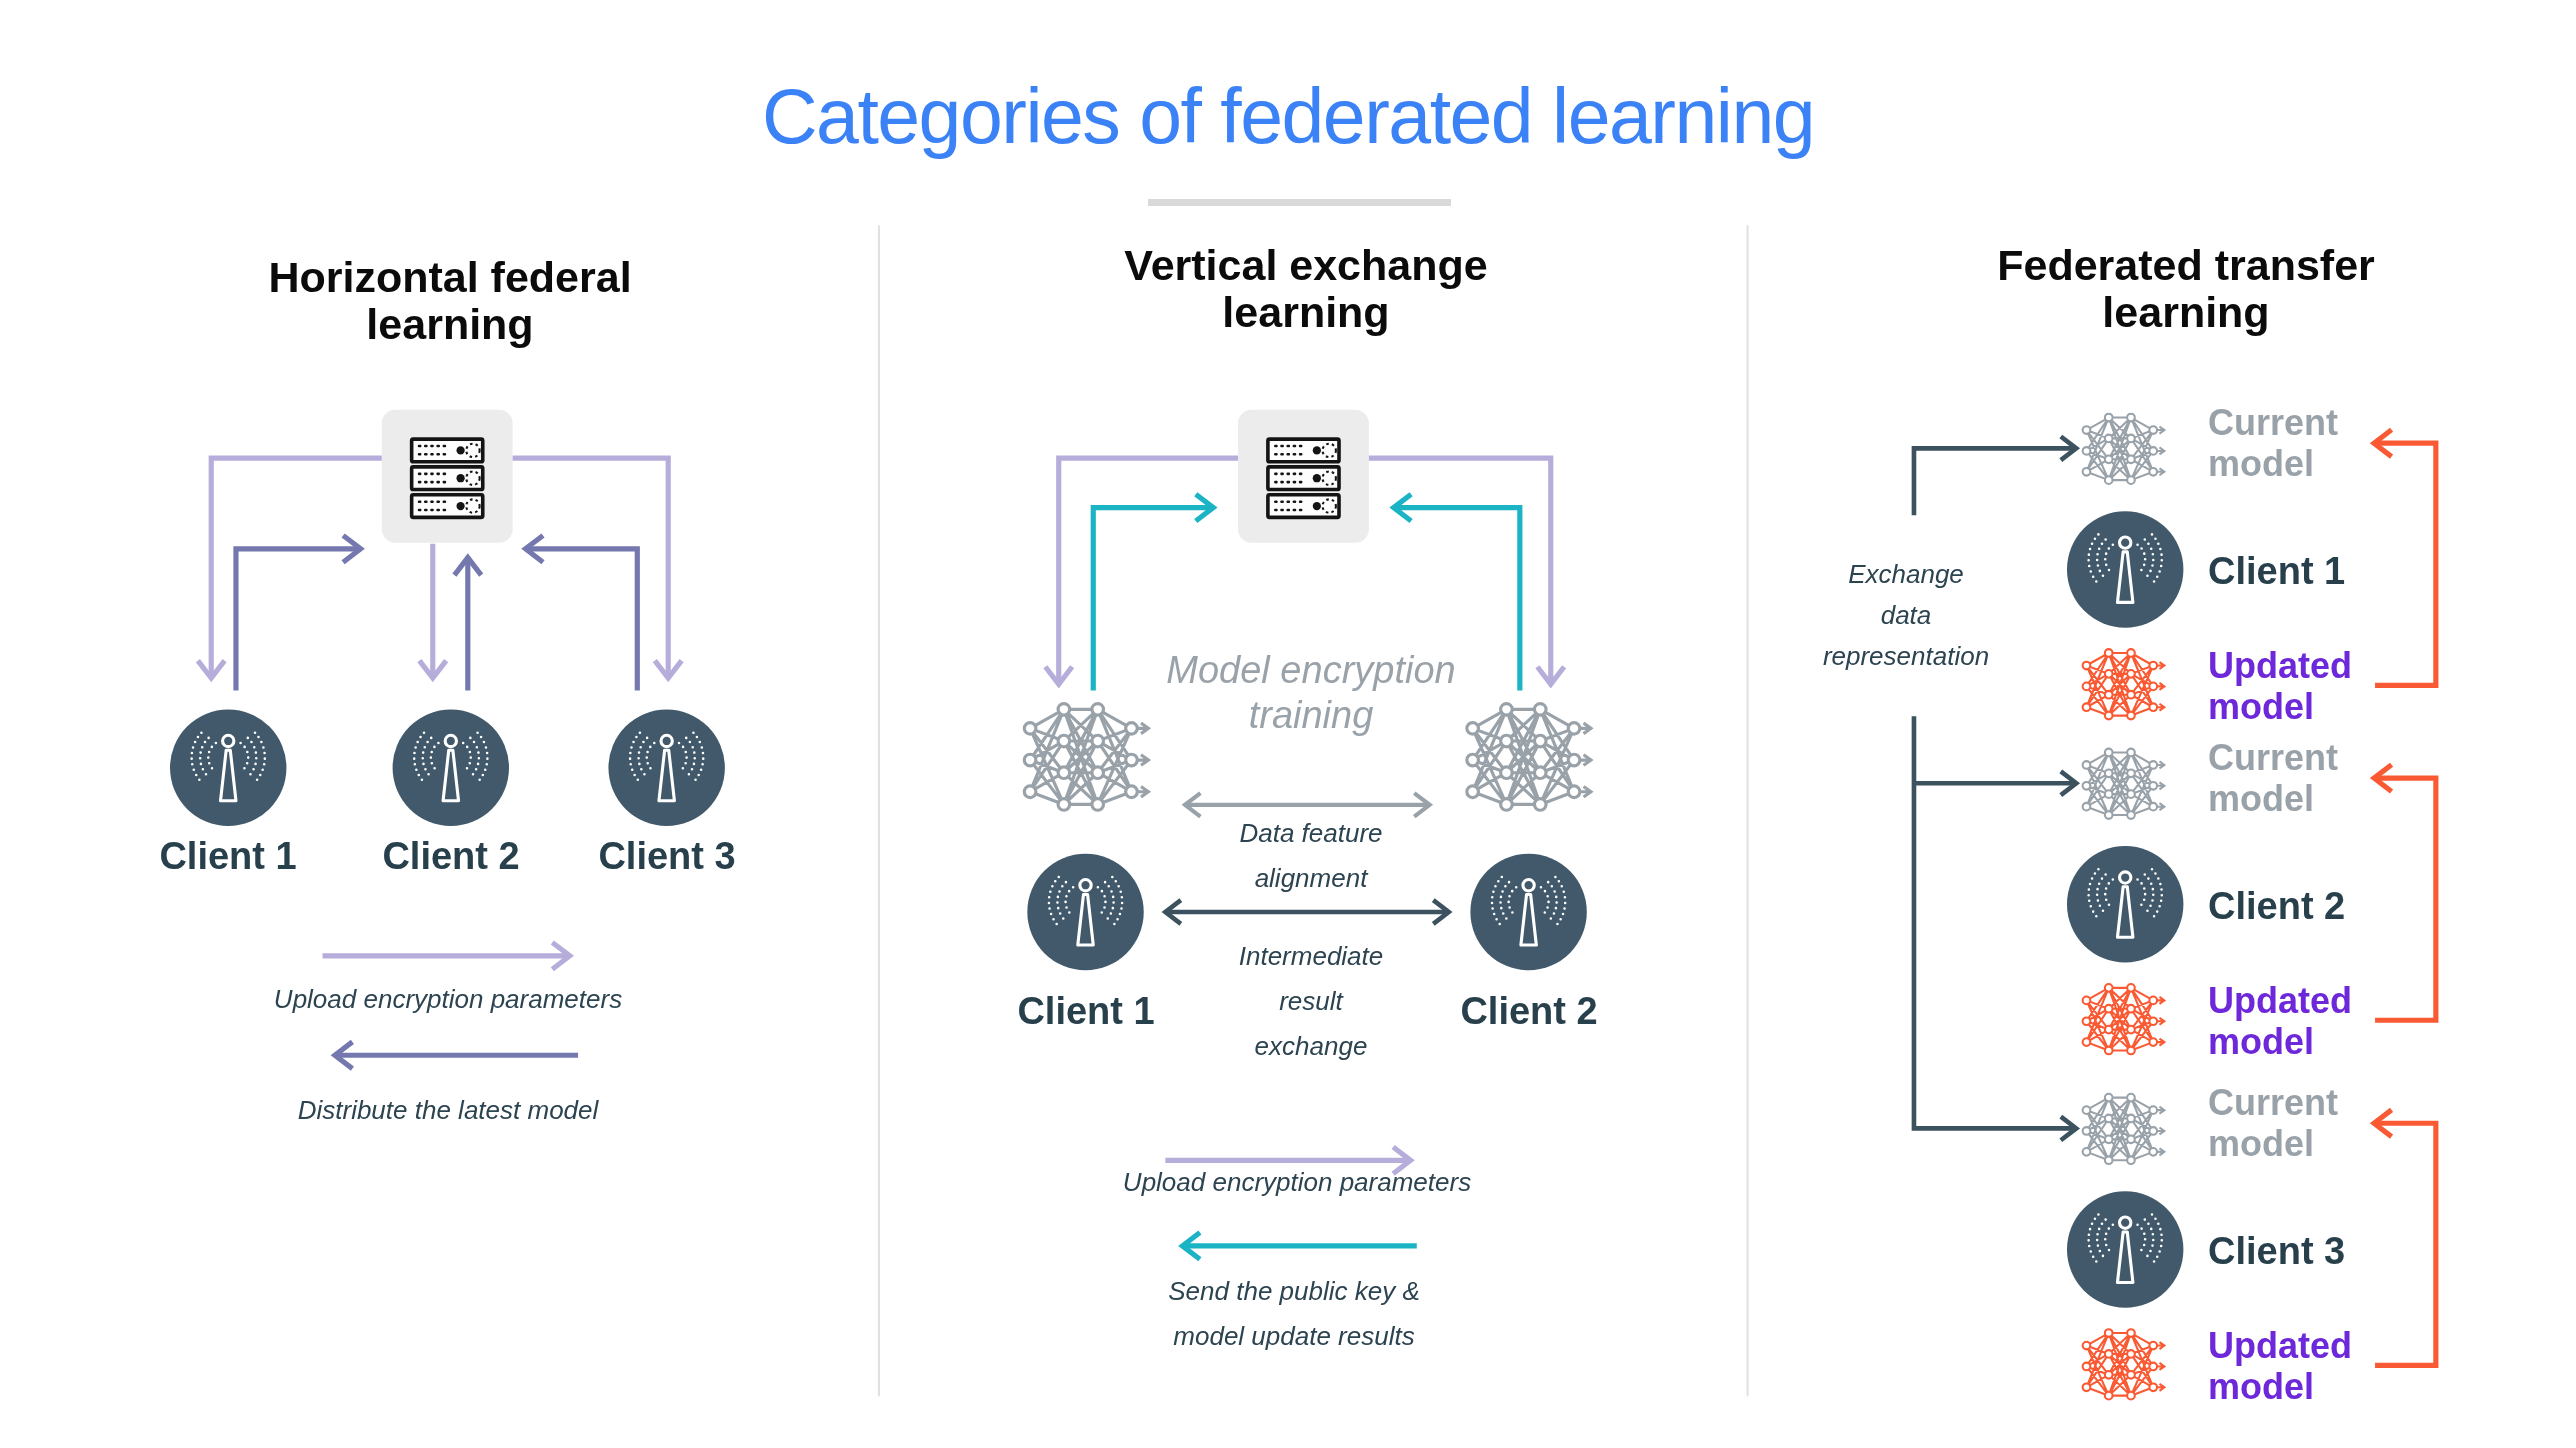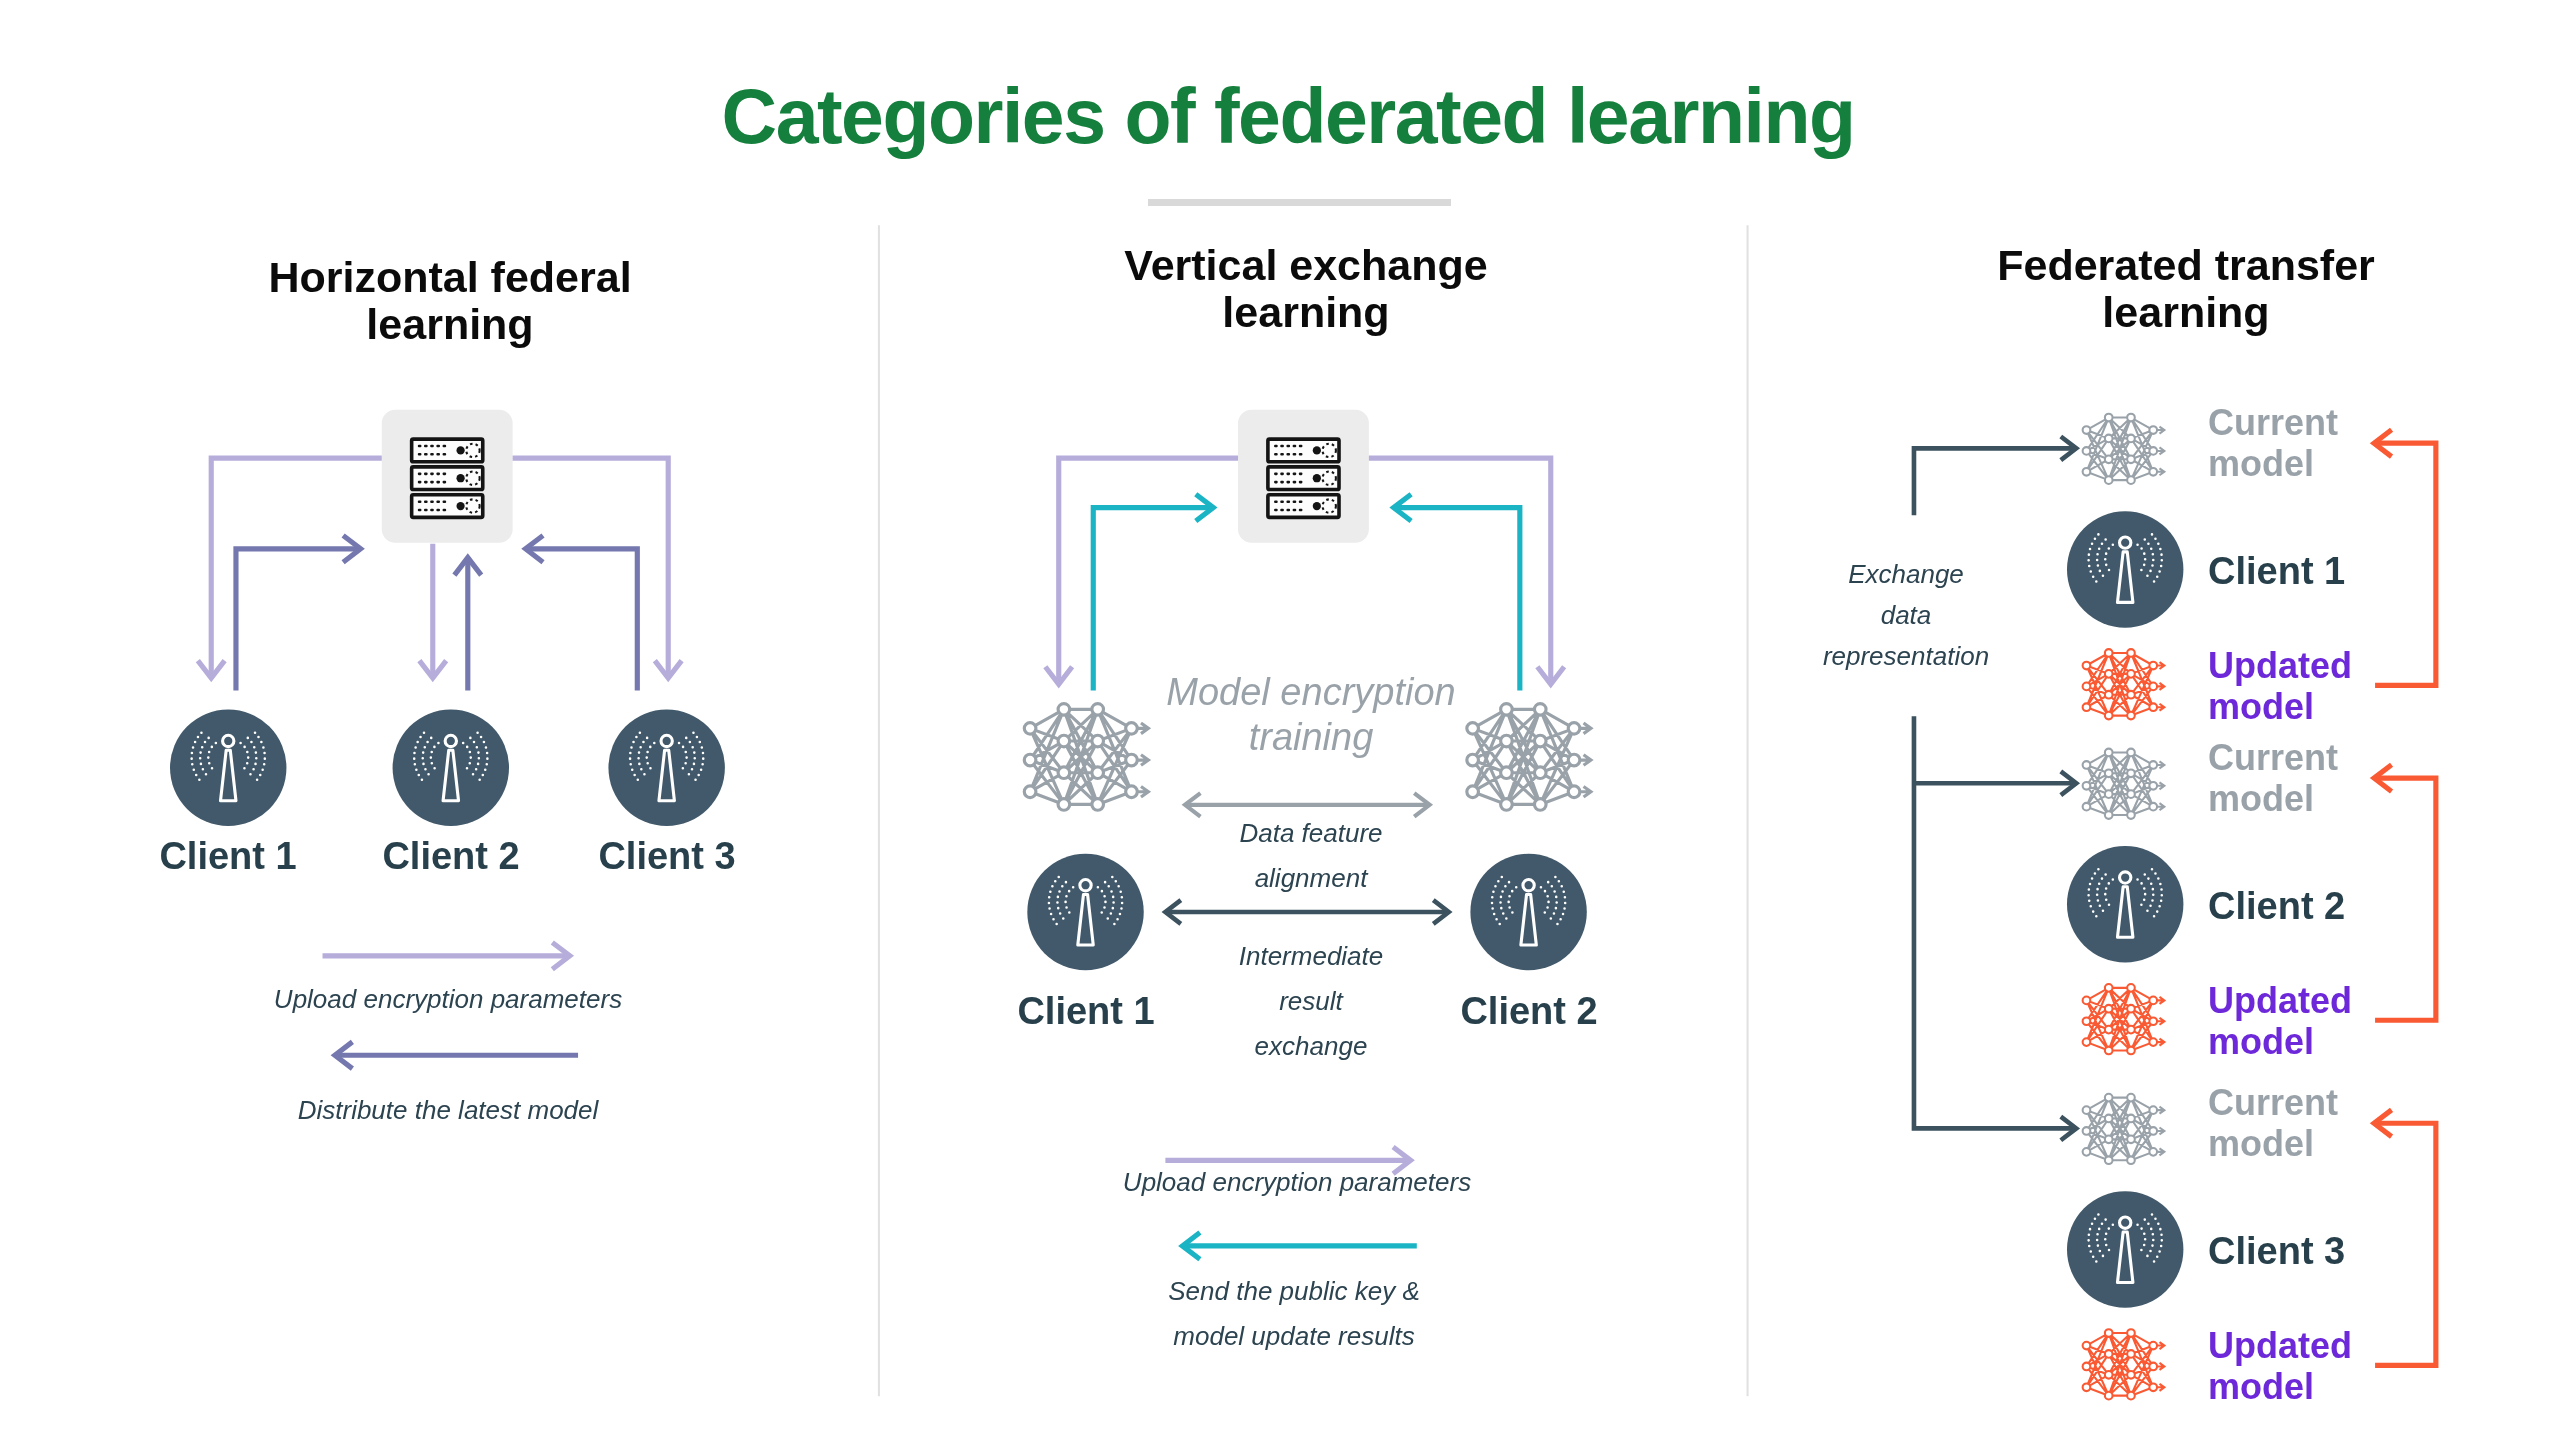--- a/index.html
+++ b/index.html
@@ -1,21 +1,21 @@
 <!DOCTYPE html>
 <html style="font-size:8.2px"><head>
 <meta charset="utf-8">
 <style>
   html,body{margin:0;padding:0;background:#fff;}
   #canvas{position:relative;width:2576px;height:1449px;background:#ffffff;overflow:hidden;
           font-family:"Liberation Sans",sans-serif;color:#111;}
   #art{position:absolute;left:0;top:0;}
   .t{position:absolute;white-space:pre-line;}
   .ctr{transform:translateX(-50%);text-align:center;}
-  .title{font-size:77px;font-weight:700;letter-spacing:-1.5px;color:#15803d;}
+  .title{font-size:77px;font-weight:400;letter-spacing:-1.5px;color:#3b82f6;}
   .hd{font-size:43px;line-height:47px;font-weight:700;color:#0b0b0b;}
   .bar{position:absolute;background:#d9d9d9;}
   .clbl{font-size:38px;font-weight:700;color:#27404b;}
   .it{font-style:italic;font-size:26px;line-height:45px;color:#2c4350;}
   .itg{font-style:italic;font-size:38px;line-height:45px;color:#9aa2a9;}
   .cur{font-size:36px;line-height:41px;font-weight:700;color:#9aa2a9;}
   .upd{font-size:36px;line-height:41px;font-weight:700;color:#6d28d9;}
   .rcl{font-size:38px;font-weight:700;color:#27404b;}
 </style>
 </head>
@@ -217,21 +217,21 @@
 learning</div>
   <div class="t ctr hd" style="left:2186px;top:242px;">Federated transfer
 learning</div>
 
   <div class="t ctr clbl" style="left:228px;top:835px;">Client 1</div>
   <div class="t ctr clbl" style="left:451px;top:835px;">Client 2</div>
   <div class="t ctr clbl" style="left:667px;top:835px;">Client 3</div>
   <div class="t ctr it" style="left:448px;top:977px;">Upload encryption parameters</div>
   <div class="t ctr it" style="left:448px;top:1088px;">Distribute the latest model</div>
 
-  <div class="t ctr itg" style="left:1311px;top:670px;">Model encryption
+  <div class="t ctr itg" style="left:1311px;top:648px;">Model encryption
 training</div>
   <div class="t ctr it" style="left:1311px;top:811px;">Data feature
 alignment</div>
   <div class="t ctr it" style="left:1311px;top:934px;">Intermediate
 result
 exchange</div>
   <div class="t ctr clbl" style="left:1086px;top:990px;">Client 1</div>
   <div class="t ctr clbl" style="left:1529px;top:990px;">Client 2</div>
   <div class="t ctr it" style="left:1297px;top:1160px;">Upload encryption parameters</div>
   <div class="t ctr it" style="left:1294px;top:1269px;">Send the public key &amp;

